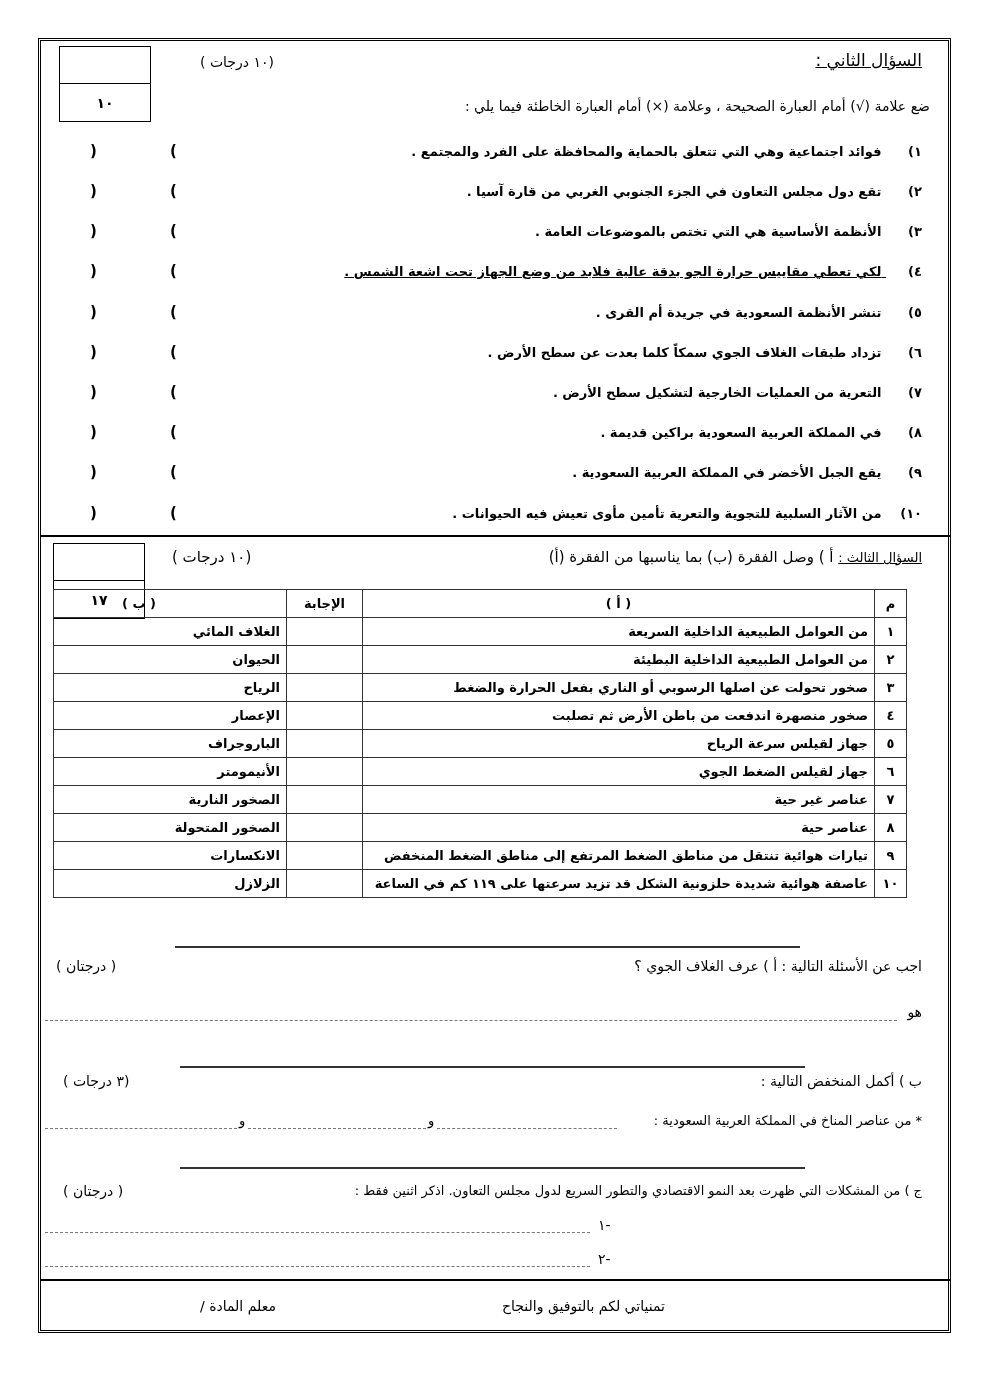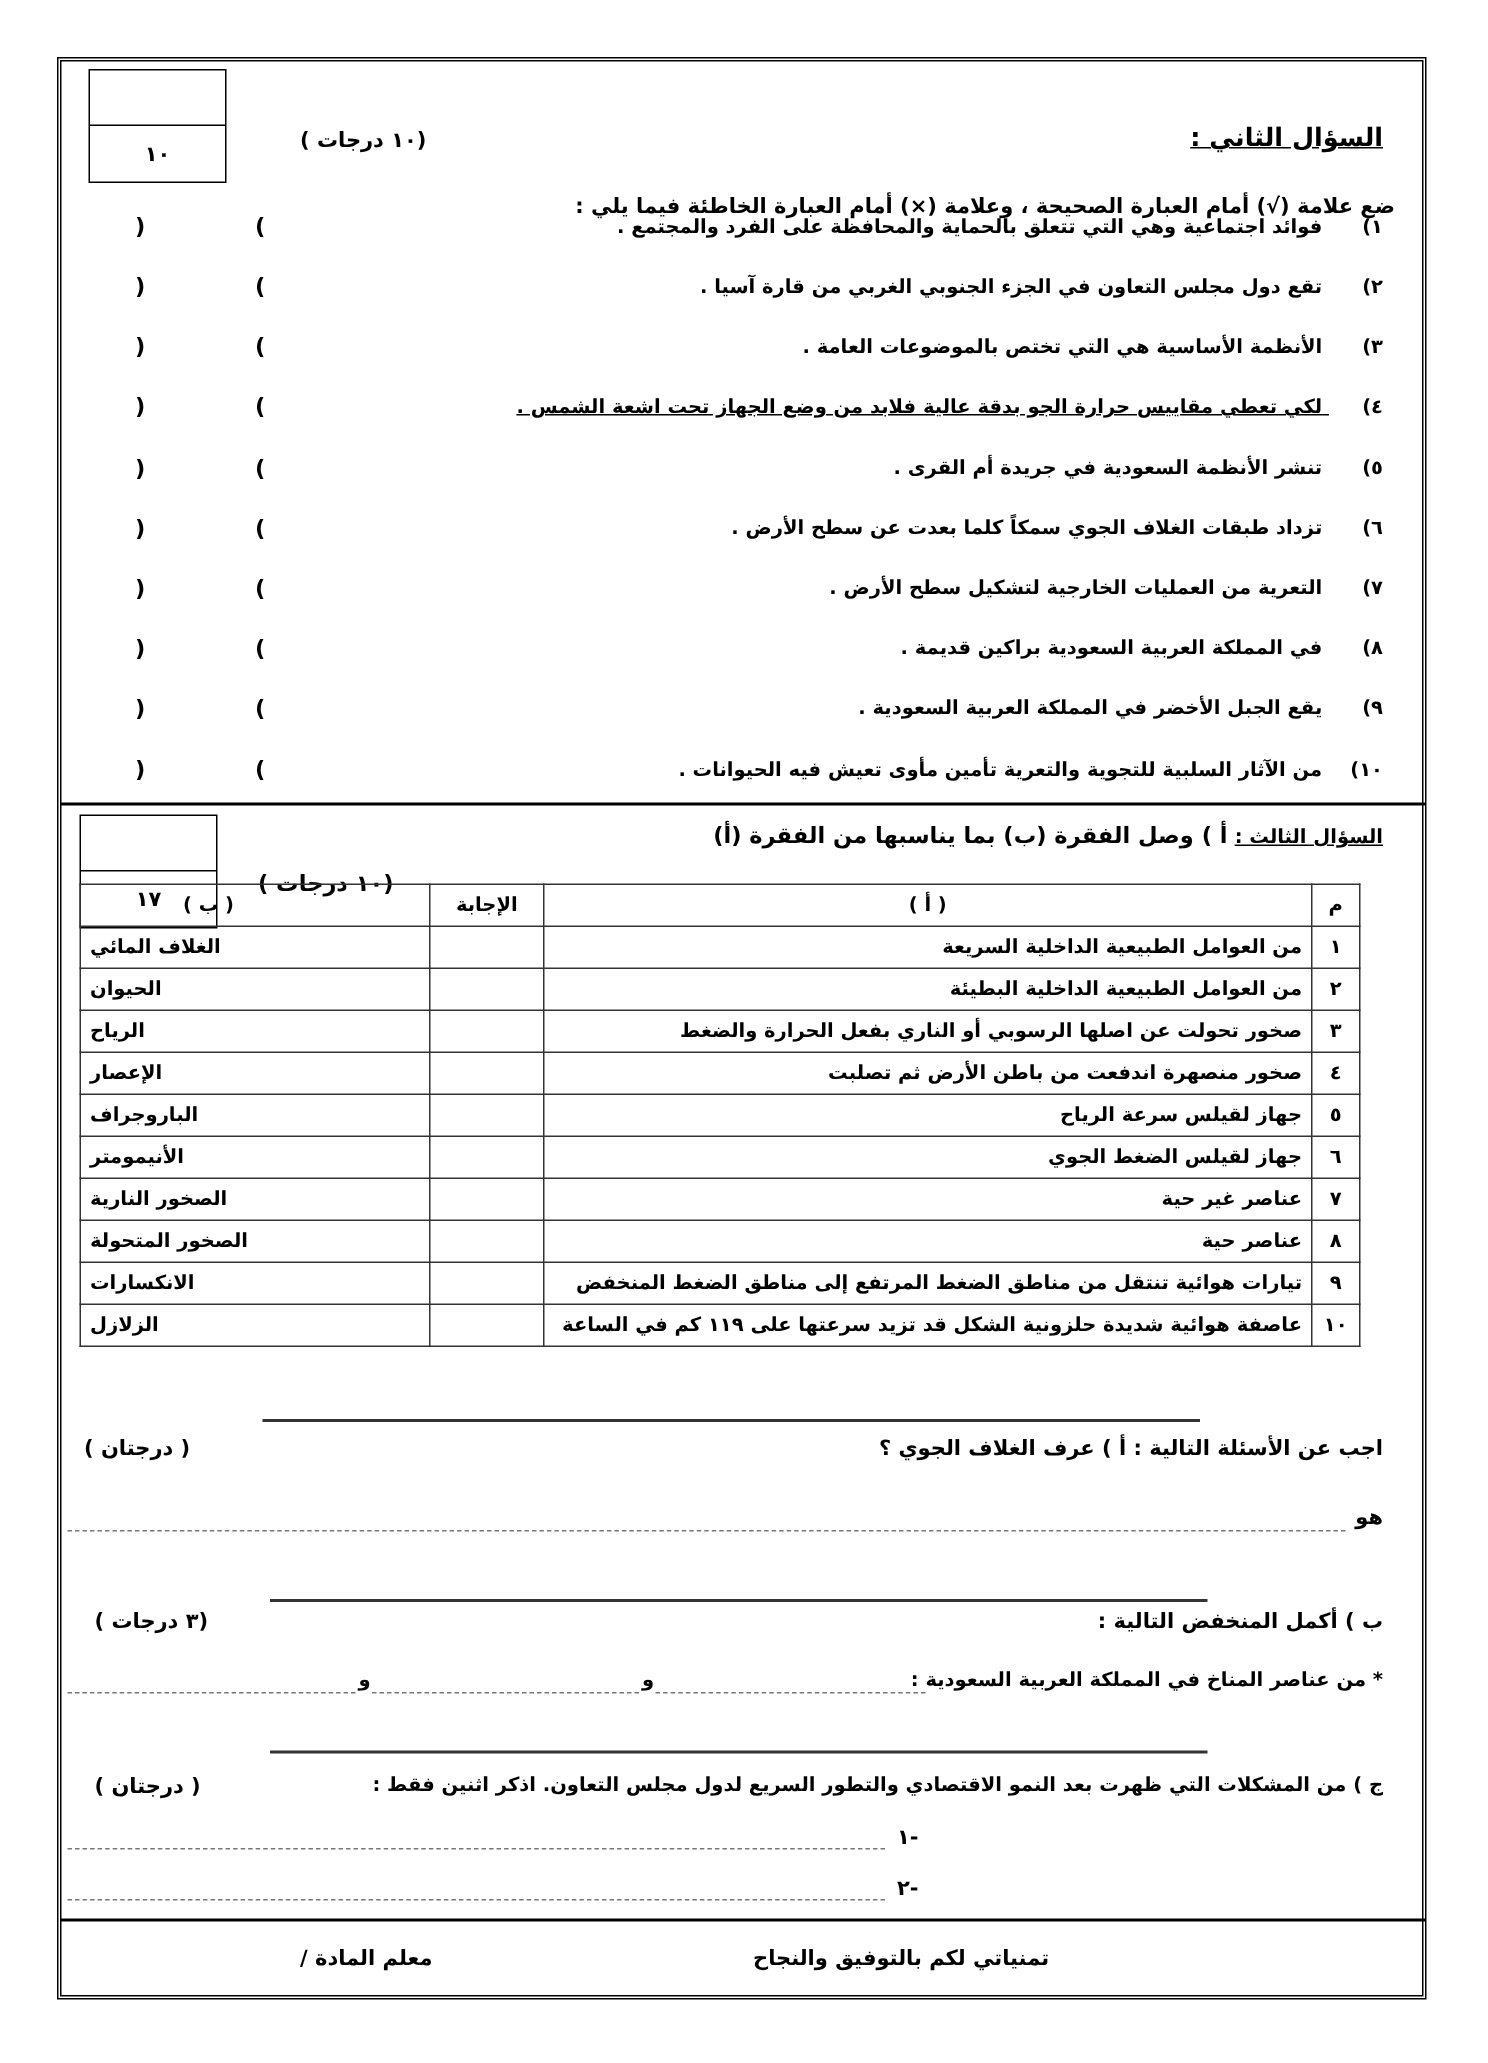--- a/index.html
+++ b/index.html
@@ -1,38 +1,38 @@
 <!DOCTYPE html>
 <html><head>
 <meta charset="utf-8">
 <style>
   html, body { margin:0; padding:0; background:#fff; }
   body { width:992px; height:1375px; position:relative; font-family:"DejaVu Sans", sans-serif; color:#000; overflow:hidden; }
   .page-frame { position:absolute; left:38px; top:38px; width:913px; height:1295px; border:3px double #000; box-sizing:border-box; }
   .abs { position:absolute; }
   .rtl { direction:rtl; unicode-bidi:plaintext; }
-  .bold { font-weight:bold;margin-top:32px; }
+  .bold { font-weight:normal; }
   .underline { text-decoration:underline;text-align:center; }
   .score-box { position:absolute; border:1.5px solid #000; box-sizing:border-box; background:#fff; }
   .score-box .half { height:50%; box-sizing:border-box; display:flex; align-items:center; justify-content:center; font-size:14px; font-weight:bold; }
   .score-box .half.top { border-bottom:1.5px solid #000; }
   .stmt { position:absolute; right:70px; font-size:13px; font-weight:bold; direction:rtl; white-space:nowrap; }
   .stmt .num { display:inline-block; width:36px; text-align:right; }
   .paren { position:absolute; font-size:15px; font-weight:bold; }
   .hsep { position:absolute; left:40px; width:910px; border-top:2px solid #000; }
   table.match { position:absolute; left:53px; top:589px; width:854px; border-collapse:collapse; direction:rtl; font-size:13px; }
   table.match td, table.match th { border:1.5px solid #333; height:28px; padding:0 6px; box-sizing:border-box;text-align:center; }
   table.match th { font-weight:bold; font-size:13px; }
   table.match td.m { width:32px; text-align:center; font-weight:bold; }
   table.match td.a { width:512px; text-align:right; font-weight:bold; }
   table.match td.ans { width:76px; }
-  table.match td.b { text-align:left; font-weight:bold; }
+  table.match td.b { text-align:right; font-weight:bold; }
   .line { position:absolute; border-top:2px solid #333; }
   .dots { position:absolute; border-top:1px dashed #777; }
-  .q { position:absolute; font-size:14px; font-weight:bold; direction:rtl; white-space:nowrap; }
+  .q { position:absolute; font-size:14px; font-weight:normal; direction:rtl; white-space:nowrap; }
 </style>
 </head>
 <body>
 
 <div class="page-frame"></div>
 
 <div class="score-box" style="left:59px; top:46px; width:92px; height:76px;">
   <div class="half top"></div>
   <div class="half">١٠</div>
 </div>

